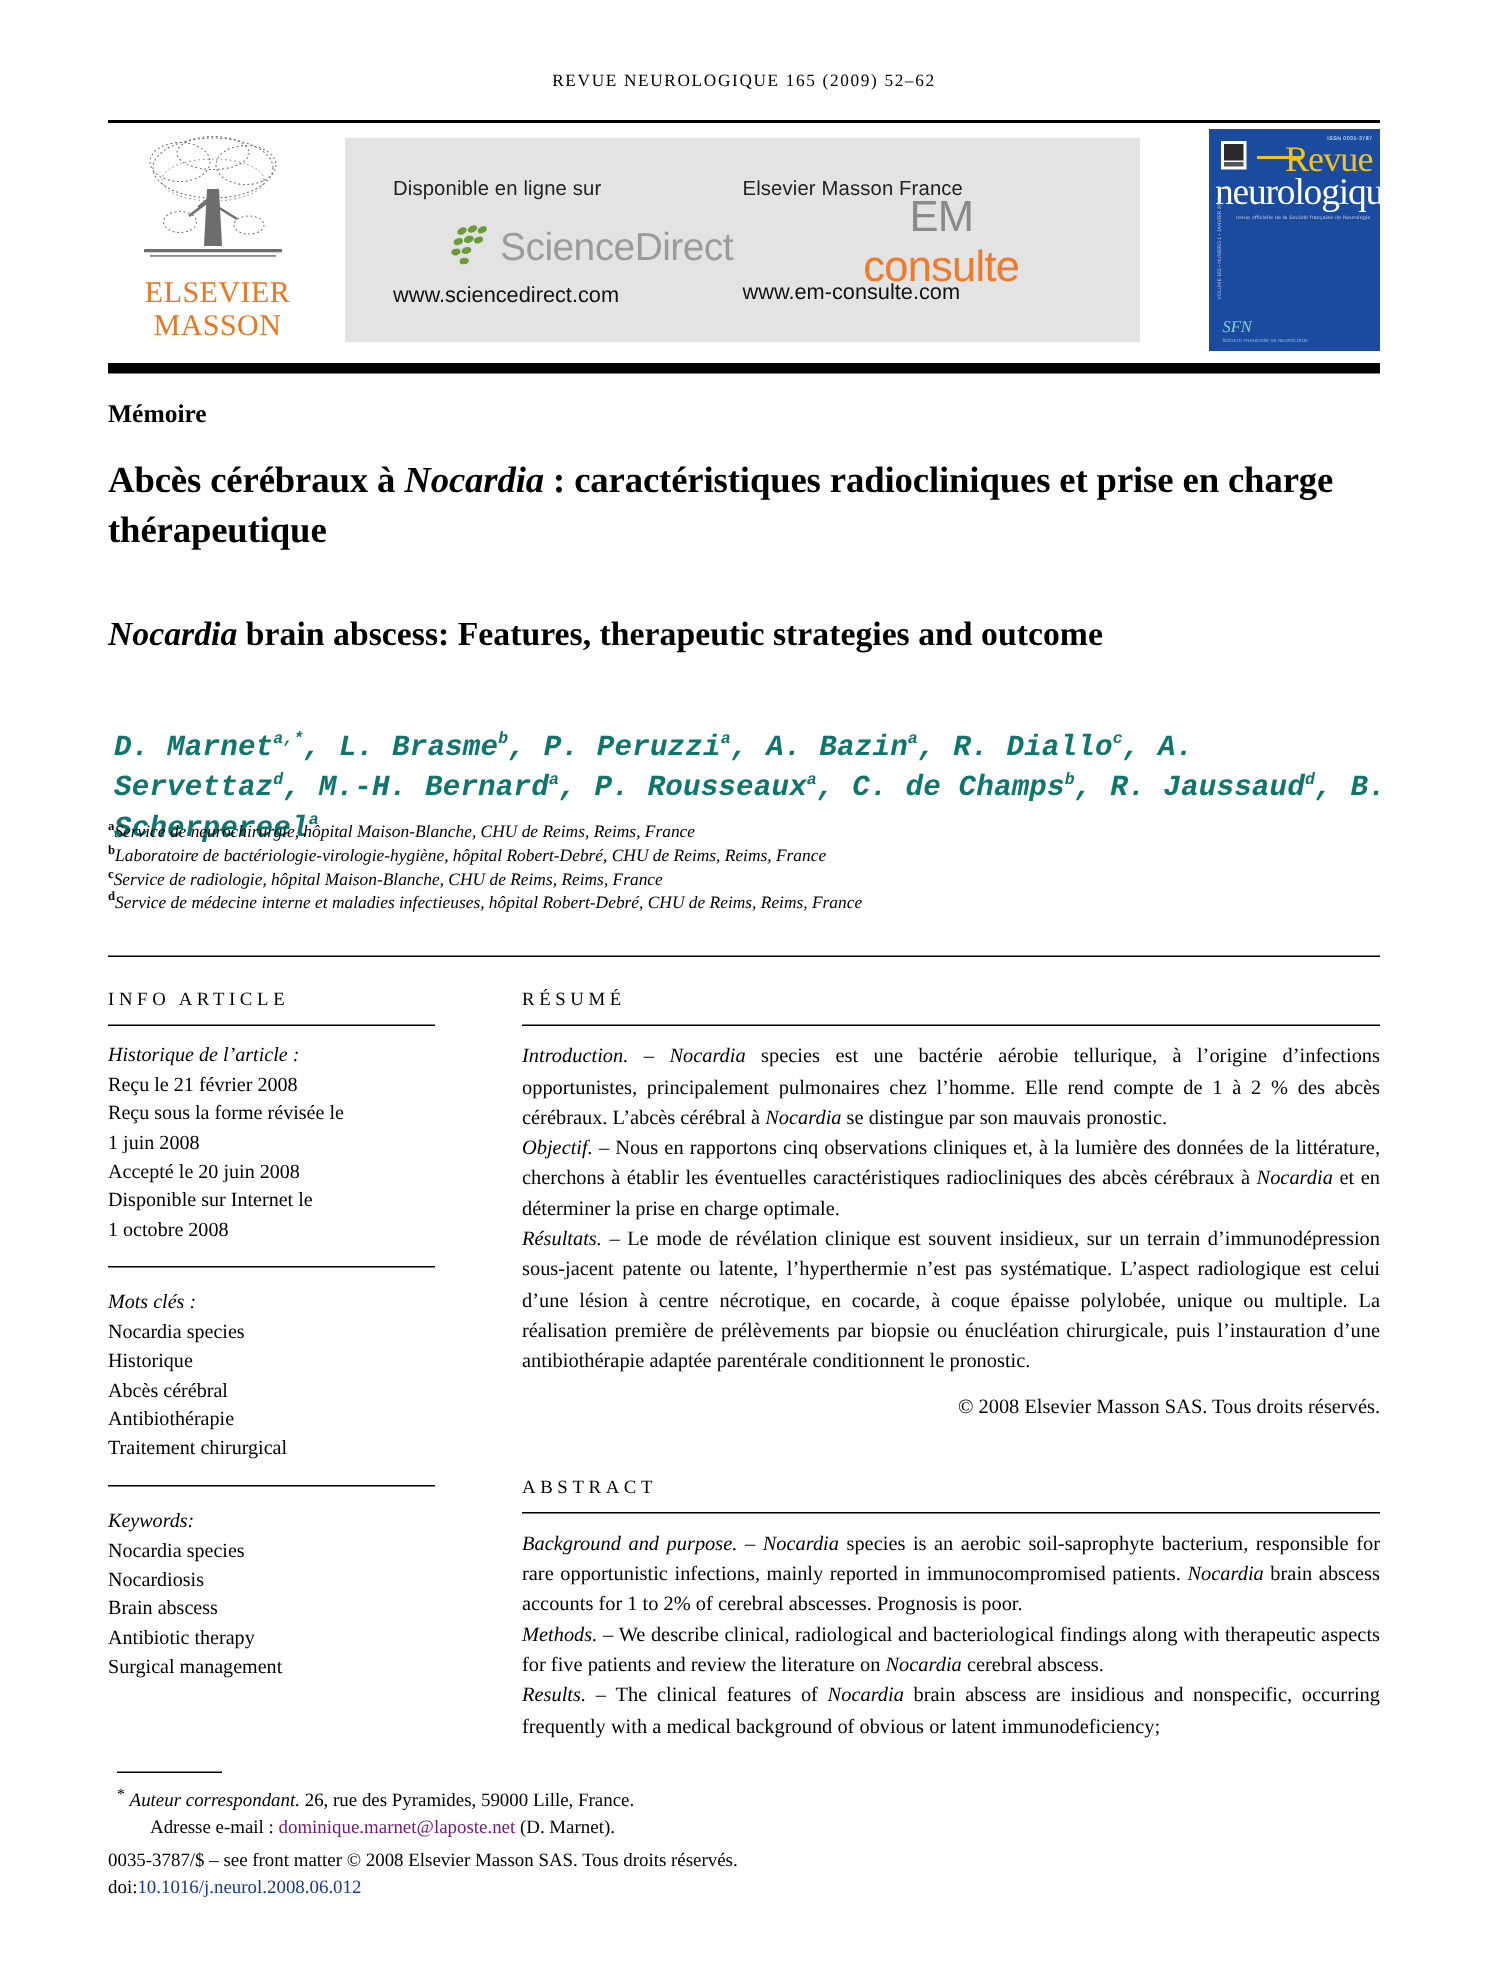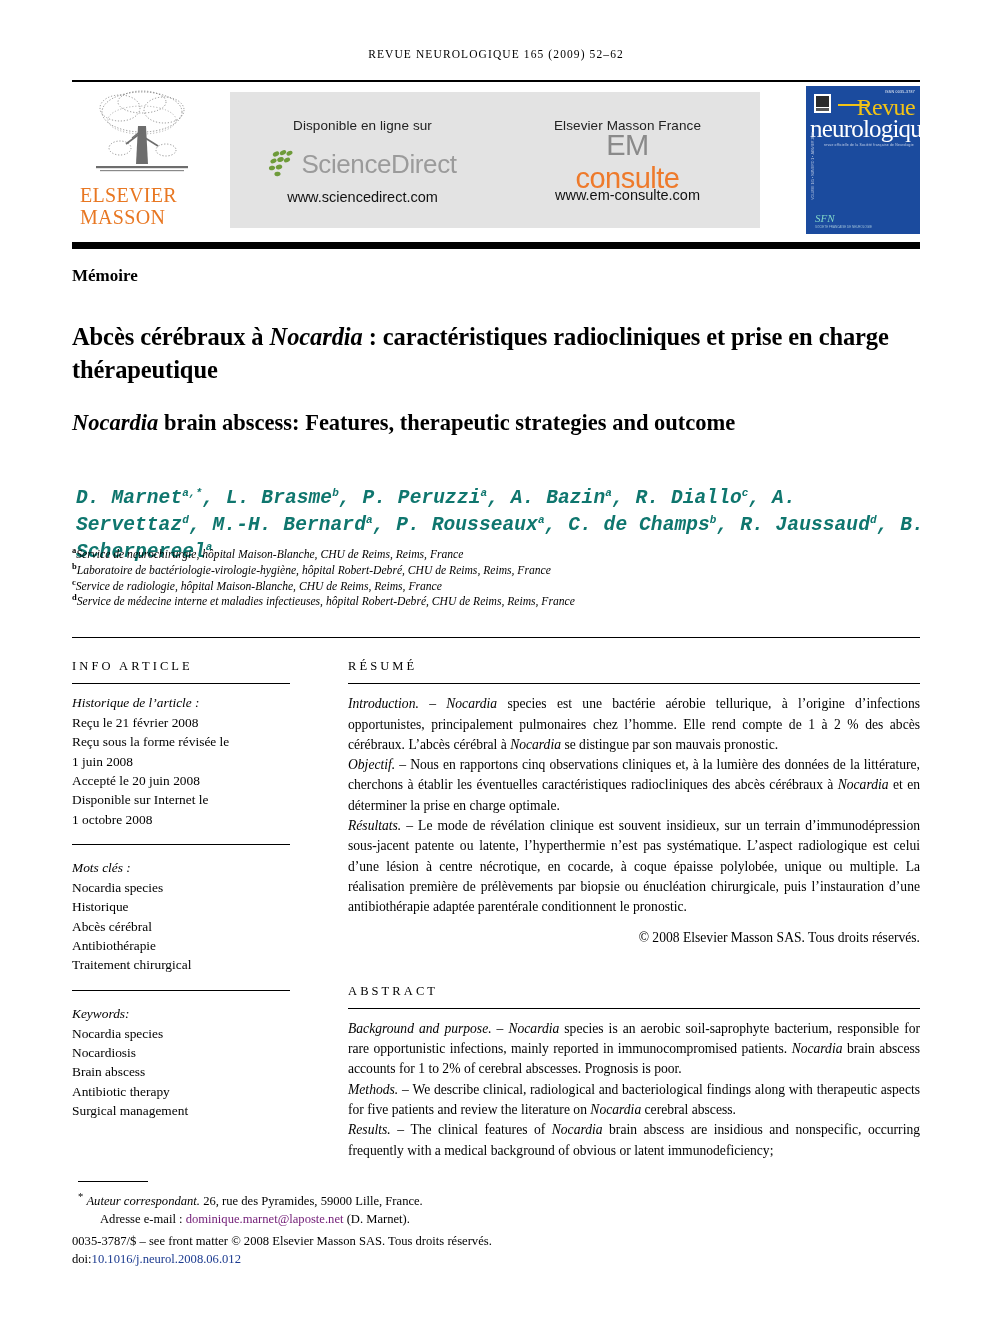--- a/index.html
+++ b/index.html
@@ -63,39 +63,41 @@
     height: 148px;
   }
   .tree-box {
     width: 124px;
     height: 96px;
     position: relative;
     overflow: hidden;
   }
   .elsevier-wordmark {
     margin-top: 2px;
+    text-align: center;
     color: #E87722;
     font-family: "Liberation Serif", "DejaVu Serif", serif;
     font-size: 20px;
     line-height: 22px;
     letter-spacing: 0.3px;
   }
   .gray-panel {
     position: absolute;
     left: 158px;
     top: 6px;
     width: 530px;
     height: 136px;
     background: #e3e3e3;
   }
   .gp-col {
     position: absolute;
     top: 0;
     width: 50%;
-    text-align: center;
+    text-align: left;
+    padding-left: 32px;
   }
   .gp-col.left  { left: 0; }
   .gp-col.right { right: 0; }
   .gp-caption {
     font-family: "Liberation Sans", "DejaVu Sans", sans-serif;
     font-size: 13.5px;
     color: #222;
     margin-top: 26px;
     letter-spacing: 0.1px;
   }
@@ -260,21 +262,21 @@
     top: 266px;
     left: 72px;
     font-family: "Liberation Serif", "DejaVu Serif", serif;
     font-weight: bold;
     font-size: 17px;
   }
 
   
   .title-fr {
     position: absolute;
-    top: 304px;
+    top: 288px;
     left: 72px;
     width: 820px;
     font-family: "Liberation Serif", "DejaVu Serif", serif;
     font-weight: bold;
     font-size: 24.5px;
     line-height: 33px;
     letter-spacing: -0.1px;
   }
   .title-en {
     position: absolute;

